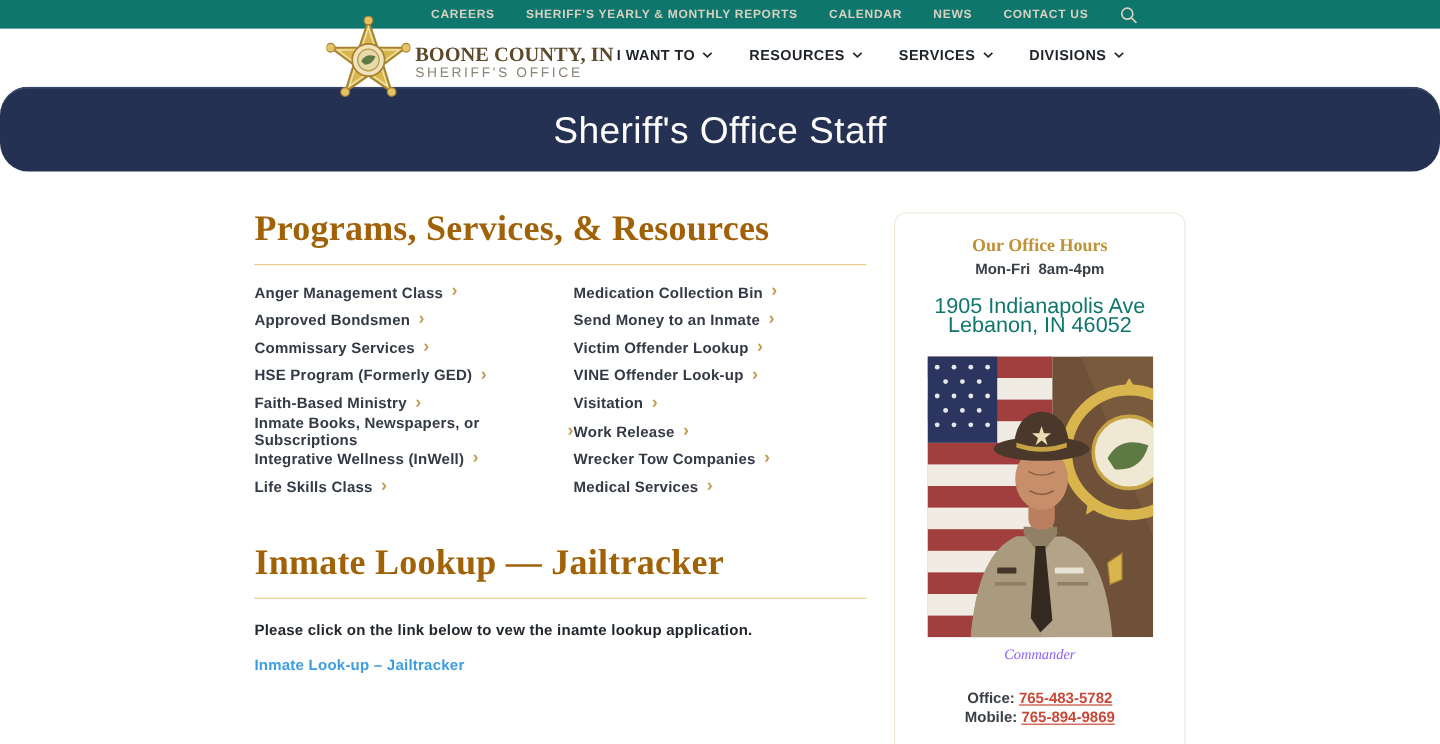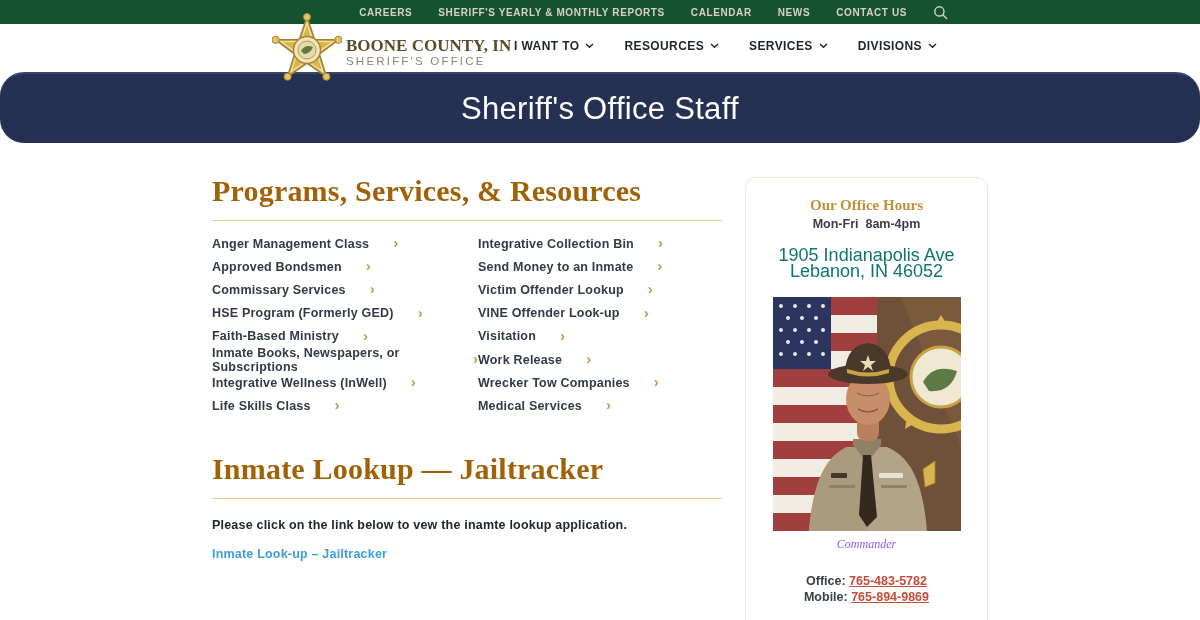--- a/index.html
+++ b/index.html
@@ -1,20 +1,20 @@
 <!DOCTYPE html>
 <html><head>
 <meta charset="utf-8">
 <style>
   * { margin:0; padding:0; box-sizing:border-box; }
   html,body { width:1200px; height:620px; overflow:hidden; background:#fff;
     font-family:"Liberation Sans", sans-serif; }
 
   
-  .topbar { height:24px; background:#14532d; display:flex; align-items:center; }
+  .topbar { height:24px; background:#0f766e; display:flex; align-items:center; }
   .topbar-inner { width:776px; margin:0 auto; display:flex; justify-content:flex-end;
     align-items:center; gap:26px; padding-right:40px; }
   .topbar a { color:#d8d1c1; font-size:10px; font-weight:bold; letter-spacing:.6px;
     text-decoration:none; white-space:nowrap; cursor:pointer; }
   .search-btn { display:flex; align-items:center; cursor:pointer; }
 
   
   .header { height:48px; background:#ffffff; position:relative; z-index:5; }
   .header-inner { width:776px; margin:0 auto; height:100%; position:relative;
     display:flex; align-items:center; }
@@ -37,21 +37,21 @@
   
   .main { width:776px; margin:0 auto; display:flex; gap:23px; }
   .content { width:510px; }
 
   h2.section { font-family:"Liberation Serif", serif; font-size:30px; font-weight:bold;
     color:#a16207; letter-spacing:.2px; }
   .gold-rule { border:0; border-top:1px solid #e8cd8a; margin-top:12px; }
 
   .section-1 { margin-top:31px; }
   .links-grid { margin-top:11px; display:grid; grid-template-columns:266px 244px; }
-  .link-item { display:flex; align-items:center; gap:24px; height:23.2px; cursor:pointer; }
+  .link-item { display:flex; align-items:center; gap:7px; height:23.2px; cursor:pointer; }
   .link-item .txt { font-size:12.5px; font-weight:bold; color:#333a45; letter-spacing:.2px; }
   .link-item .chev { color:#c39b4e; font-size:15px; font-weight:bold; line-height:1;
     position:relative; top:-1px; }
 
   .section-2 { margin-top:34px; }
   .instruction { margin-top:19px; font-size:12.5px; font-weight:bold; color:#22272e;
     letter-spacing:.2px; }
   .blue-link { display:inline-block; margin-top:15px; font-size:12.5px; font-weight:bold;
     color:#3c9ee1; text-decoration:none; cursor:pointer; letter-spacing:.2px; }
 
@@ -180,21 +180,21 @@
               <span class="txt">Integrative Wellness (InWell)</span>
               <span class="chev">›</span>
             </div>
           <div class="link-item">
               <span class="txt">Life Skills Class</span>
               <span class="chev">›</span>
             </div>
         </div>
         <div>
           <div class="link-item">
-              <span class="txt">Integrative Collection Bin</span>
+              <span class="txt">Medication Collection Bin</span>
               <span class="chev">›</span>
             </div>
           <div class="link-item">
               <span class="txt">Send Money to an Inmate</span>
               <span class="chev">›</span>
             </div>
           <div class="link-item">
               <span class="txt">Victim Offender Lookup</span>
               <span class="chev">›</span>
             </div>

